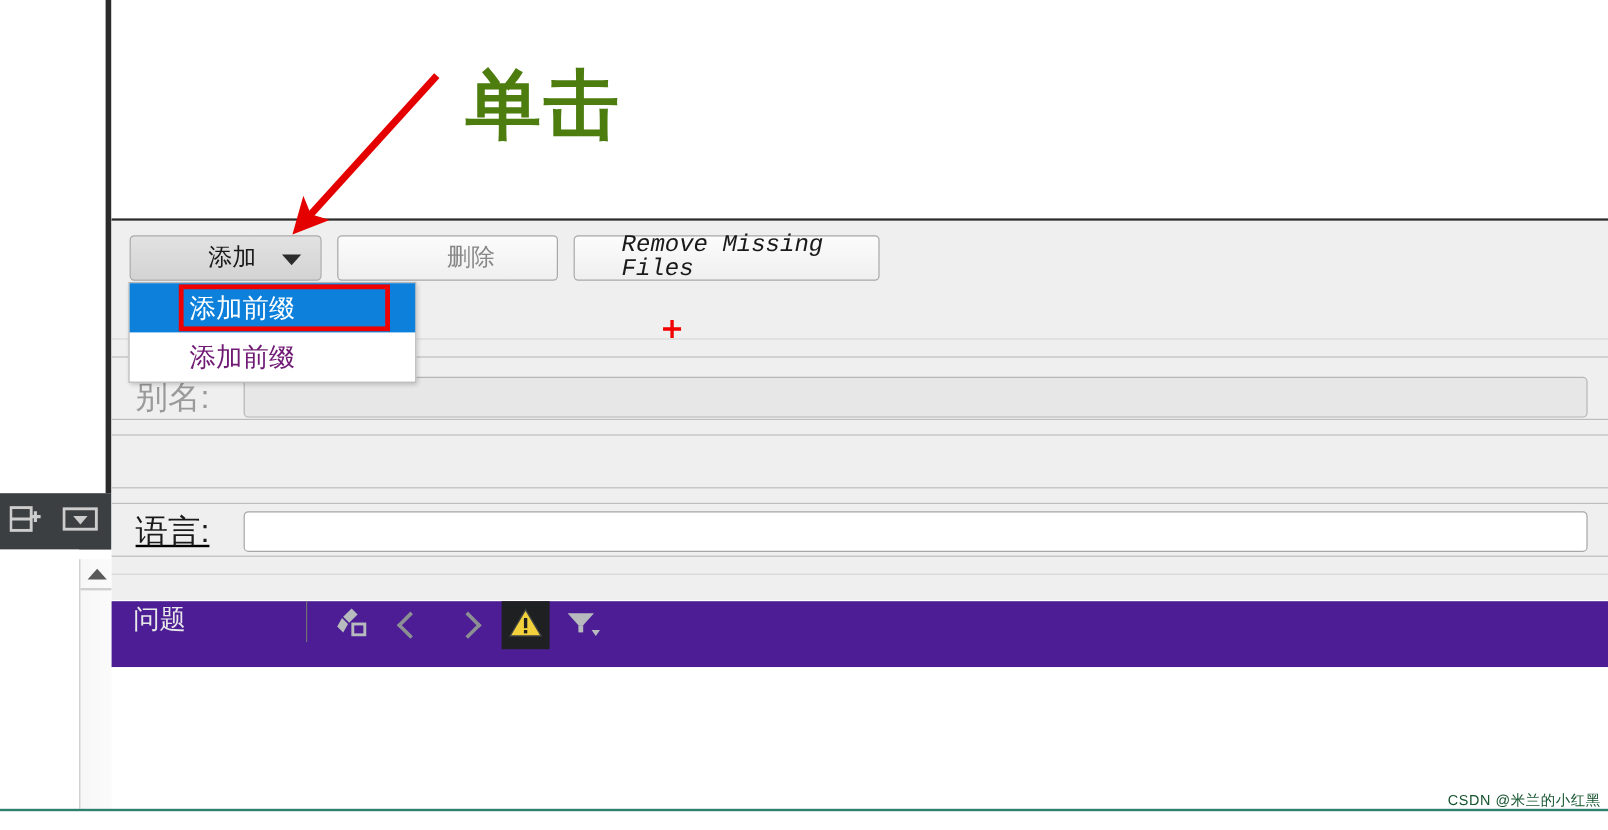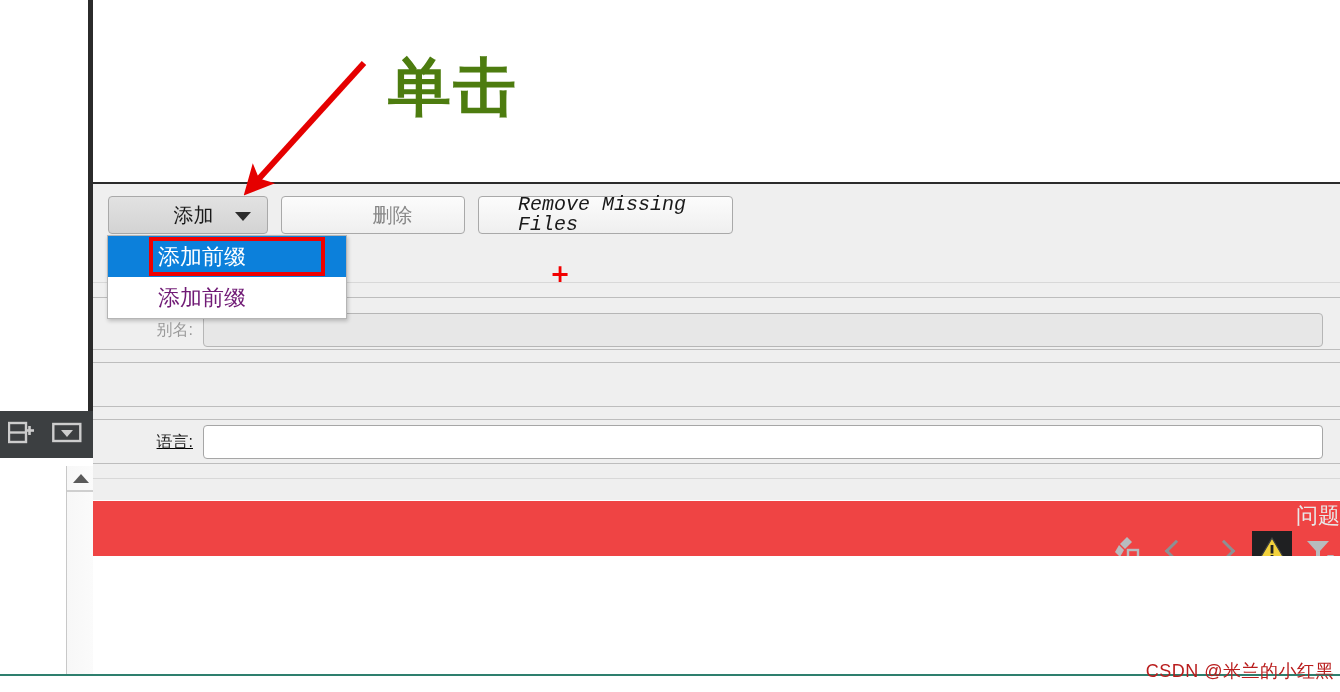--- a/index.html
+++ b/index.html
@@ -171,22 +171,22 @@
     background: #bdbdbd;
   }
   .hline-soft { background: #d8d8d8; }
 
   
   .form-row {
     position: absolute;
     display: flex; align-items: center;
   }
   .form-label {
-    width: 90px; text-align: right;
-    font-size: 16px; color: #1a1a1a;
+    width: 90px; text-align: left;
+    font-size: 27px; color: #1a1a1a;
     padding-right: 10px;
     box-sizing: border-box;
   }
   .form-label.disabled { color: #9a9a9a; }
   .form-input {
     height: 34px;
     border: 1px solid #a6a6a6;
     border-radius: 4px;
     background: #ffffff;
     font-size: 20px;
@@ -198,22 +198,22 @@
   .form-input.disabled {
     background: #e7e7e7;
     border-color: #b6b6b6;
     color: #9a9a9a;
   }
 
   
   .problems-bar {
     position: absolute; left: 0; top: 501px;
     width: 1247px; height: 55px;
-    background: #ef4444;
-    display: flex; align-items: flex-end; flex-direction: column;
+    background: #4c1d95;
+    display: flex; align-items: flex-start;
   }
   .problems-title {
     color: #e8e8e8; font-size: 22px;
     margin-left: 18px;
   }
   .pb-sep {
     width: 1px; height: 34px;
     background: #6e7174;
     margin-left: 100px;
   }
@@ -250,22 +250,22 @@
   .arrow-svg { position: absolute; left: 0; top: 0; pointer-events: none; }
 
   
   .wm-line {
     position: absolute; left: 0; top: 674px;
     width: 1340px; height: 2px;
     background: #2e7f6e;
   }
   .watermark {
     position: absolute; right: 6px; top: 659px;
-    color: #b91c1c;
-    font-size: 18px;
+    color: #14532d;
+    font-size: 12px;
     letter-spacing: 0.5px;
   }
   .bottom-white {
     position: absolute; left: 0; top: 676px;
     width: 1340px; height: 16px;
     background: #ffffff;
   }
 </style>
 </head>
 <body>

